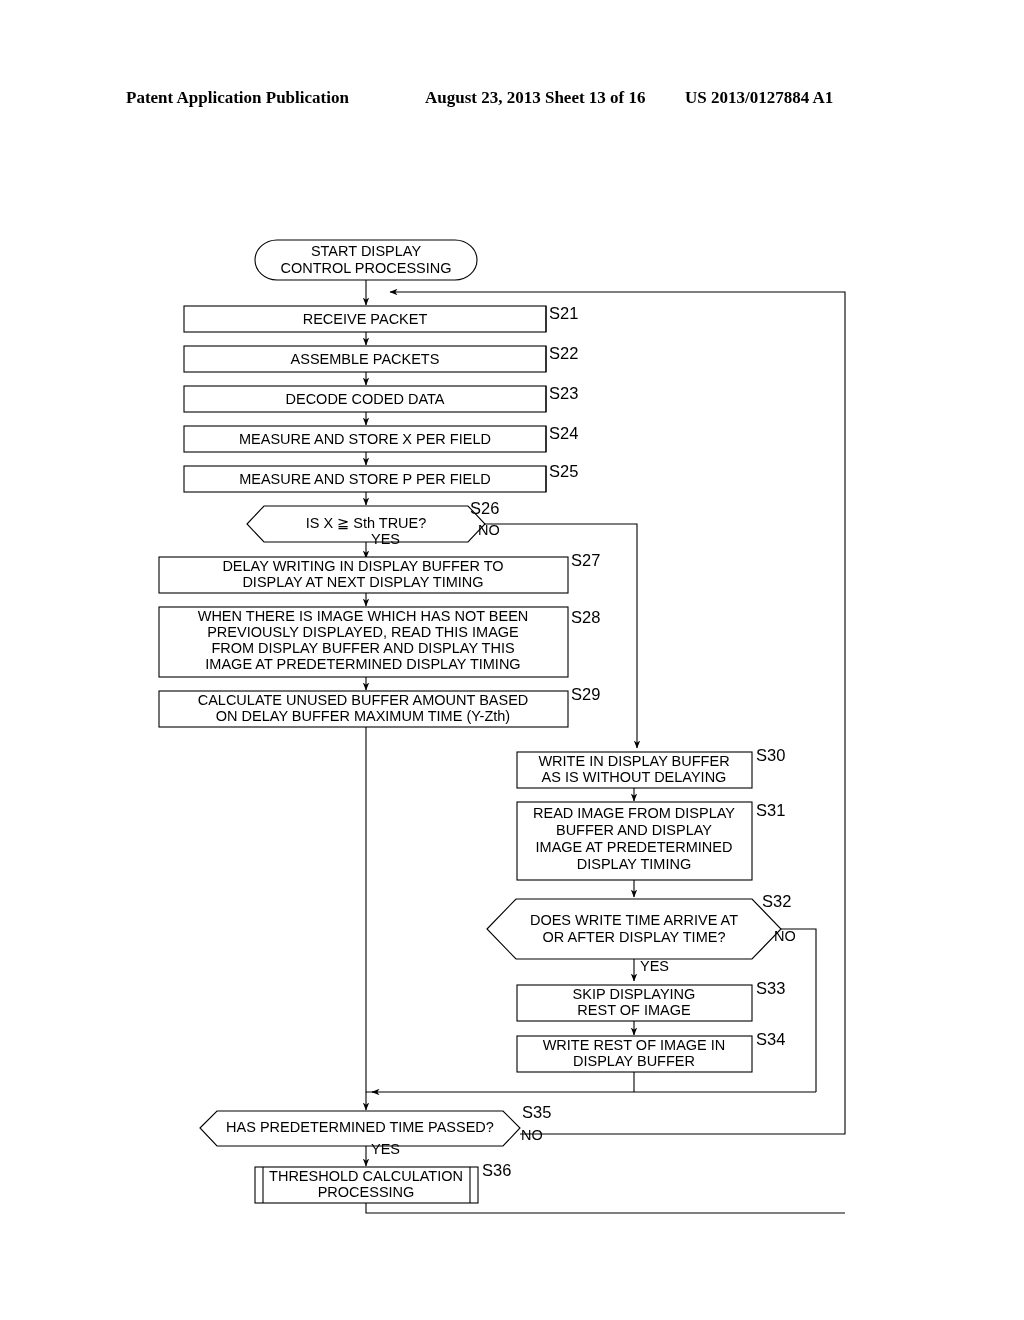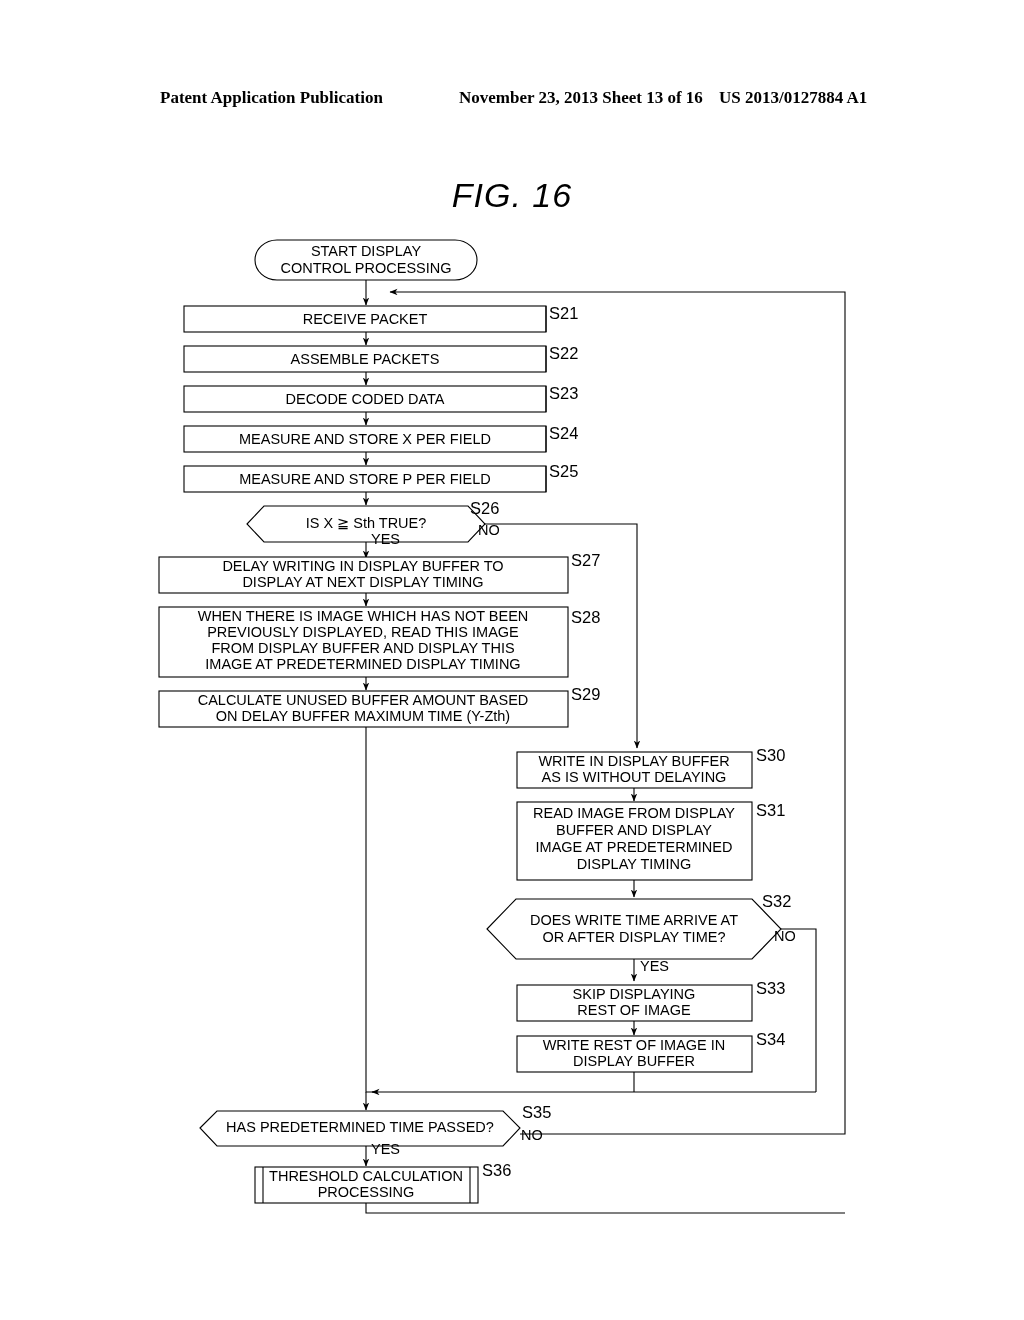--- a/index.html
+++ b/index.html
@@ -1,44 +1,43 @@
 <!DOCTYPE html>
 <html><head>
 <meta charset="utf-8">
 <style>
   html,body{margin:0;padding:0;background:#ffffff;}
   body{width:1024px;height:1320px;position:relative;font-family:"Liberation Sans",sans-serif;color:#000;}
   #sheet{position:absolute;left:0;top:0;width:1024px;height:1320px;background:#fff;overflow:hidden;}
   .hdr{position:absolute;top:88px;left:0;width:1024px;height:22px;}
-  .hdr span{position:absolute;font-family:"Liberation Serif",serif;font-weight:bold;font-size:17px;white-space:nowrap;margin-left:34px;}
+  .hdr span{position:absolute;font-family:"Liberation Serif",serif;font-weight:bold;font-size:17px;white-space:nowrap;}
   .hdr .h1{left:126px;}
   .hdr .h2{left:425px;}
   .hdr .h3{left:685px;}
   .figtitle{position:absolute;left:0;top:176px;width:1024px;text-align:center;
             font-family:"Liberation Sans",sans-serif;font-style:italic;font-size:34px;letter-spacing:1px;}
   svg#flow{position:absolute;left:0;top:0;width:1024px;height:1320px;}
   svg#flow text{font-family:"Liberation Sans",sans-serif;fill:#000;}
   .bx{fill:#fff;stroke:#000;stroke-width:1.1;}
   .ln{stroke:#000;stroke-width:1.1;fill:none;}
   .nodetext{font-size:14.5px;text-anchor:middle;dominant-baseline:middle;}
   .steplbl{font-size:16.5px;text-anchor:start;dominant-baseline:middle;}
   .yn{font-size:14.5px;text-anchor:start;dominant-baseline:middle;}
 </style>
 </head>
 <body>
 
 <div id="sheet">
 
   <div class="hdr">
     <span class="h1">Patent Application Publication</span>
-    <span class="h2">November 23, 2013  Sheet 13 of 16</span>
+    <span class="h2">August 23, 2013  Sheet 13 of 16</span>
     <span class="h3">US 2013/0127884 A1</span>
   </div>
 
-  <div class="figtitle">FIG. 16</div>
 
   <svg id="flow" viewBox="0 0 1024 1320">
     <defs>
       <marker id="ar" markerWidth="9" markerHeight="9" refX="7.5" refY="3.2" orient="auto" markerUnits="userSpaceOnUse">
         <path d="M0,0 L8,3.2 L0,6.4 L2.2,3.2 z" fill="#000"></path>
       </marker>
     </defs>
 
     <g>
       <rect class="bx" x="255" y="240" rx="22" ry="22" width="222" height="40"></rect>

